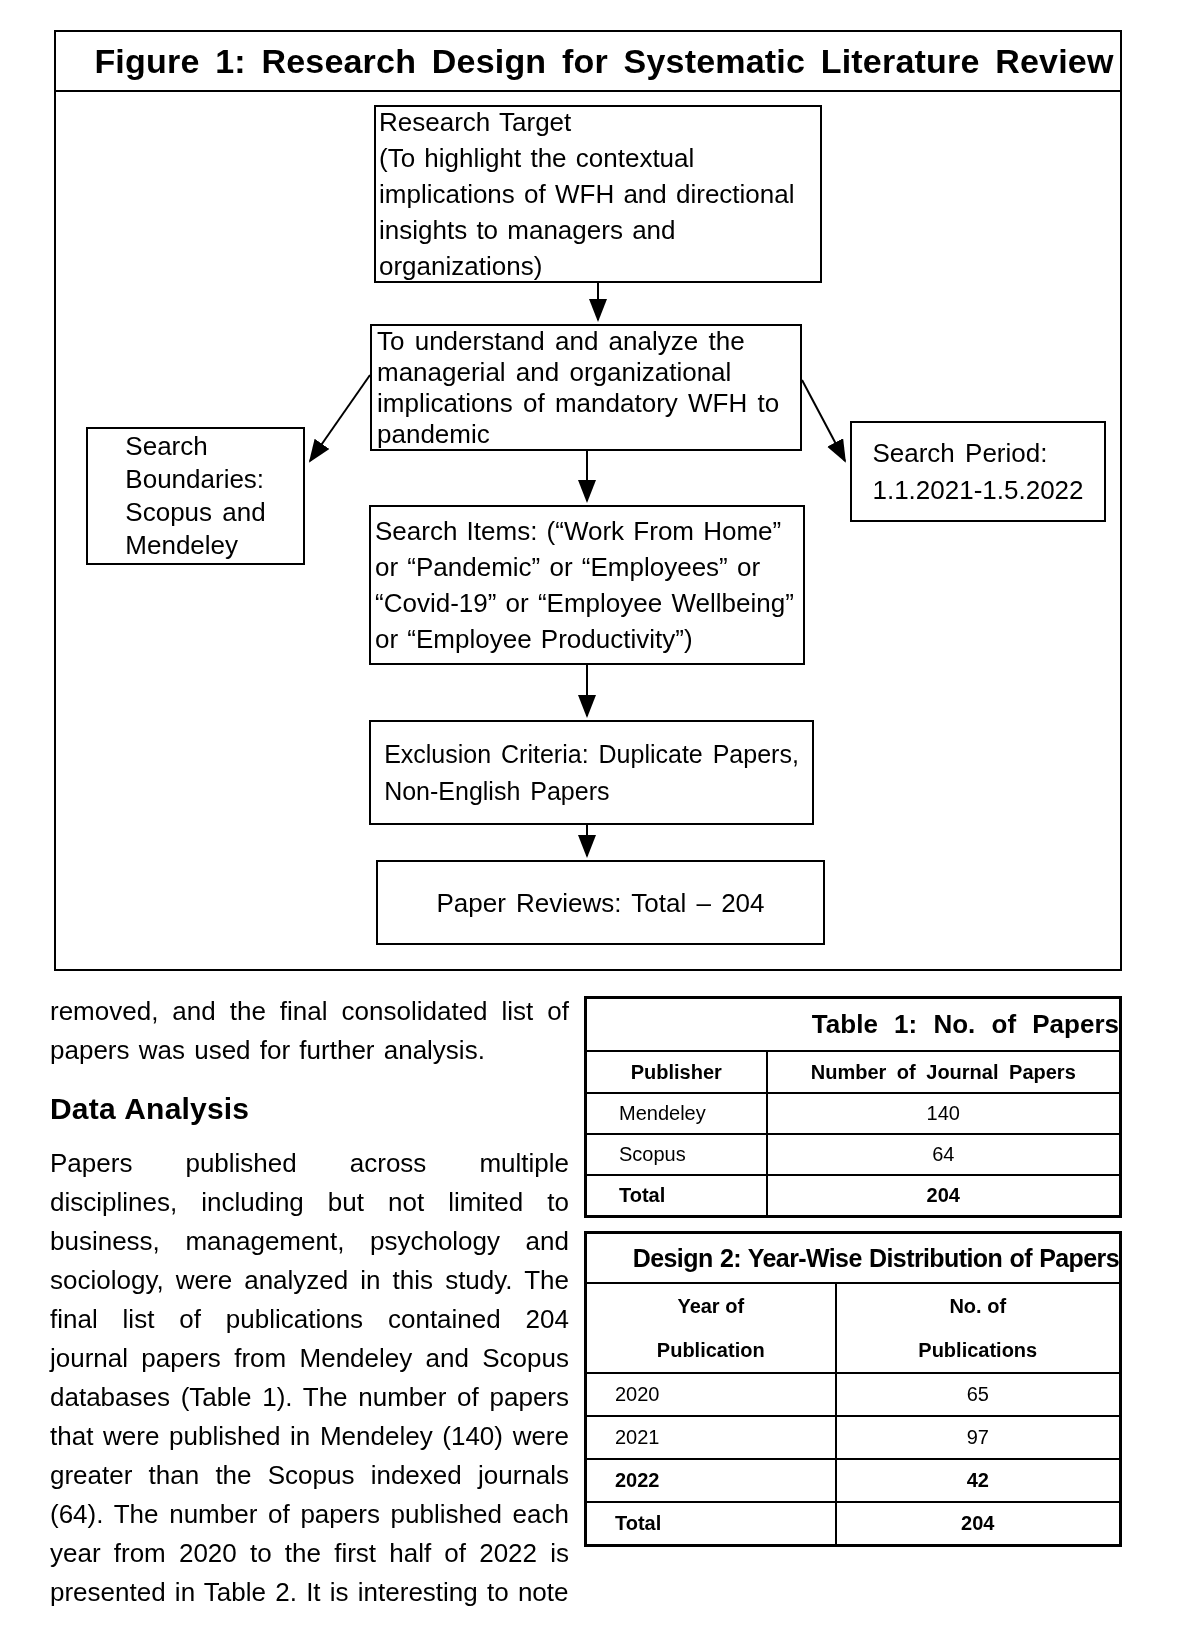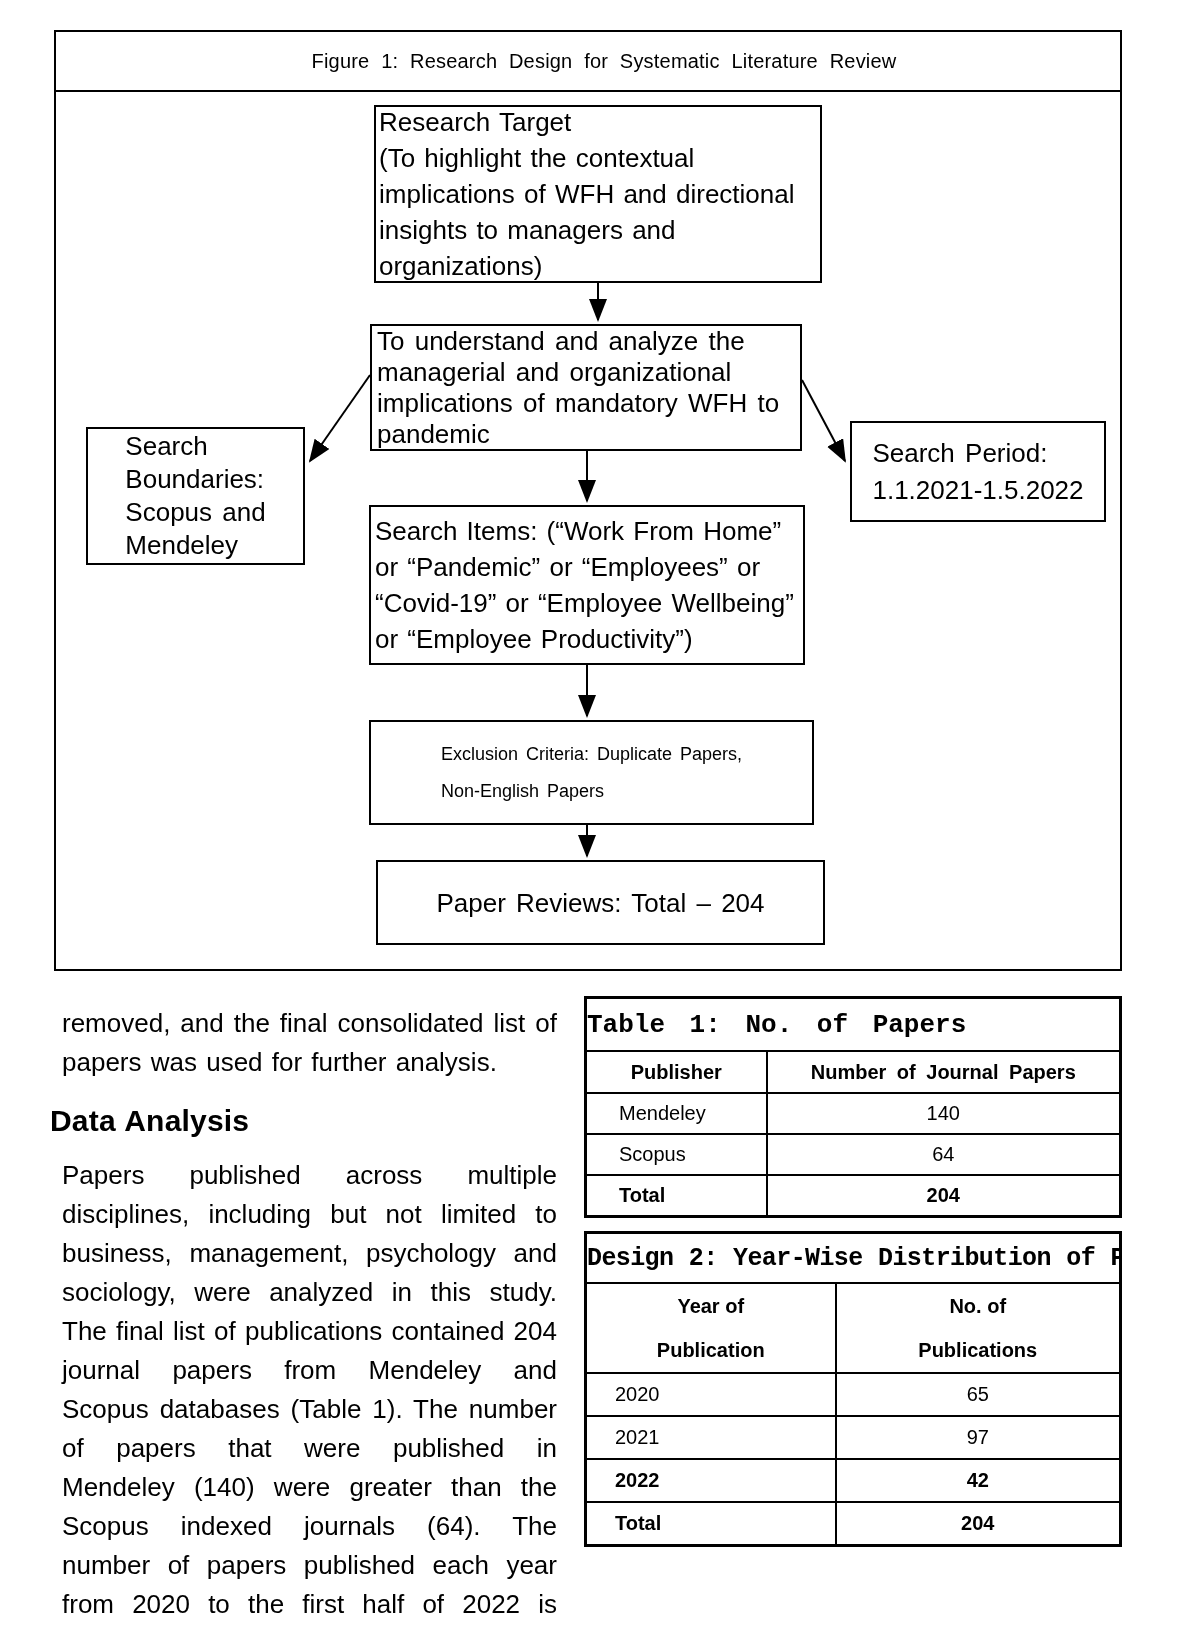--- a/index.html
+++ b/index.html
@@ -4,46 +4,46 @@
 <style>
   html,body{margin:0;padding:0;background:#fff;}
   .page{position:relative;width:1180px;height:1625px;background:#ffffff;
         font-family:"Liberation Sans",sans-serif;color:#000;overflow:hidden;}
 
   
   .figure-panel{position:absolute;left:54px;top:30px;width:1068px;height:941px;
                 border:2px solid #000;box-sizing:border-box;background:#fff;}
   .figure-title{height:58px;border-bottom:2px solid #000;
                 display:flex;align-items:center;justify-content:center;
-                font-weight:normal;font-size:20px;word-spacing:6px;letter-spacing:.2px;padding-left:32px;}
+                font-weight:bold;font-size:34px;word-spacing:6px;letter-spacing:.2px;padding-left:32px;}
   .arrows{position:absolute;left:0;top:0;width:1064px;height:937px;pointer-events:none;}
   .fbox{position:absolute;border:2px solid #000;box-sizing:border-box;background:#fff;
         display:flex;align-items:center;justify-content:center;text-align:left;
         font-size:26px;line-height:36px;white-space:pre-line;word-spacing:3px;padding:0 5px;}
   #b1{left:318px;top:73px;width:448px;height:178px;word-spacing:2px;padding:0 3px;}
   #b2{left:314px;top:292px;width:432px;height:127px;line-height:31px;}
   #b3{left:30px;top:395px;width:219px;height:138px;line-height:33px;}
   #b4{left:794px;top:389px;width:256px;height:101px;line-height:37px;}
   #b5{left:313px;top:473px;width:436px;height:160px;word-spacing:2px;padding:0 4px;}
-  #b6{left:313px;top:688px;width:445px;height:105px;font-size:18px;line-height:37px;padding:0 0;}
+  #b6{left:313px;top:688px;width:445px;height:105px;font-size:25px;line-height:37px;padding:0 0;}
   #b7{left:320px;top:828px;width:449px;height:85px;}
 
   
   .left-col{position:absolute;left:50px;top:992px;width:519px;
             font-size:26px;line-height:39px;text-align:justify;word-spacing:2px;}
-  .left-col p{margin:12px;}
+  .left-col p{margin:0;}
   .left-col h2{font-size:30px;line-height:34px;margin:22px 0 18px 0;text-align:left;
                letter-spacing:.2px;word-spacing:1px;}
 
   
   .right-col{position:absolute;left:584px;top:996px;width:538px;}
   table{border-collapse:collapse;width:100%;table-layout:fixed;background:#fff;}
   table{border:3px solid #000;}
   td{border:2px solid #000;font-size:20px;vertical-align:middle;padding:0;overflow:hidden;}
-  .cap td{font-weight:bold;text-align:left;font-family:Liberation Mono, monospace;}
+  .cap td{font-weight:bold;text-align:right;}
   .head td{font-weight:bold;text-align:center;}
   .lab{text-align:left;}
   .val{text-align:center;}
   .b td{font-weight:bold;}
   .t1 .cap td{height:51px;font-size:26px;word-spacing:9px;}
   .t1 .head td{height:40px;word-spacing:5px;}
   .t1 .row td{height:39px;}
   .t1 .lab{padding-left:32px;}
   .t2{margin-top:13px;}
   .t2 .cap td{height:48px;font-size:25px;letter-spacing:-0.6px;white-space:nowrap;word-spacing:1px;}

